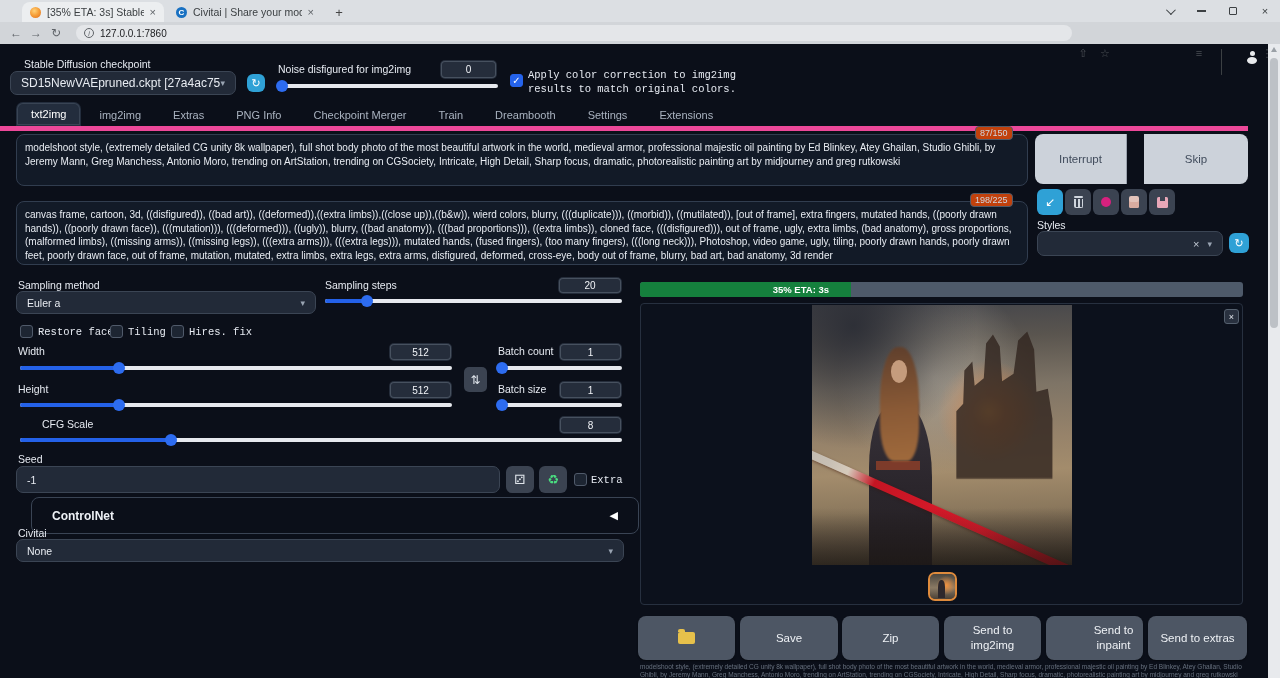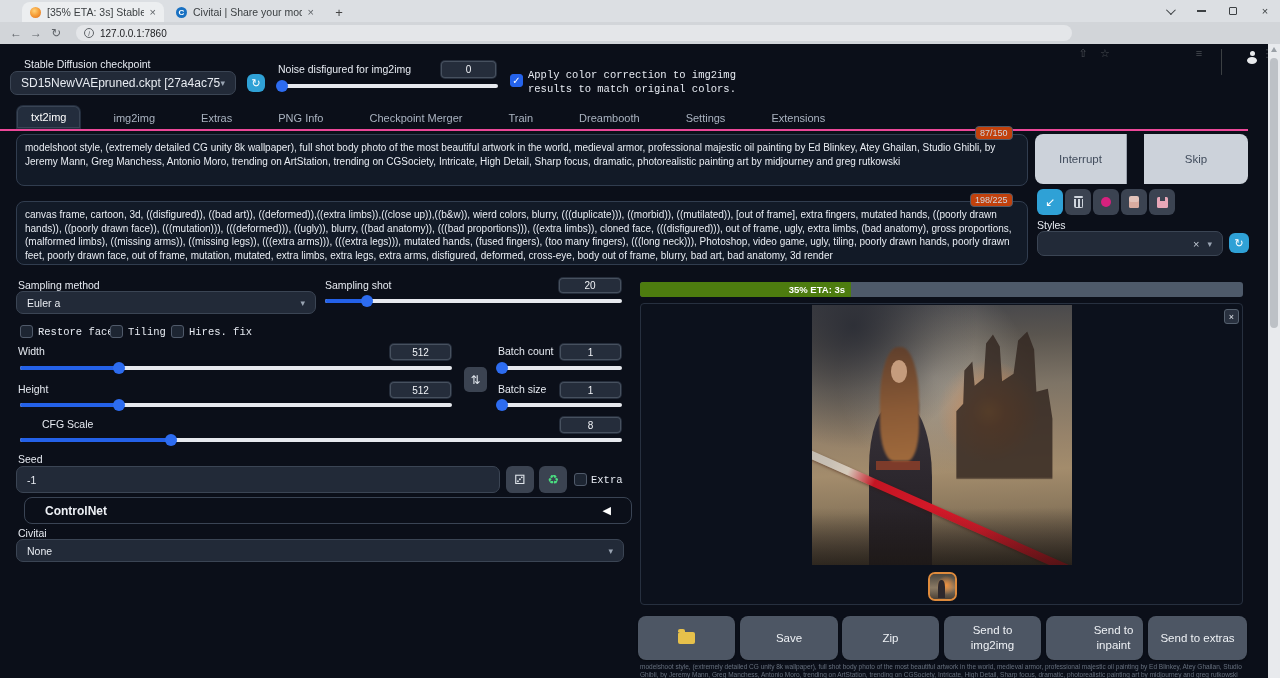--- a/index.html
+++ b/index.html
@@ -47,40 +47,40 @@
   .slider { position:absolute; height:4px; background:#e7e9ee; border-radius:3px; }
   .slider .fill { position:relative; height:100%; background:#2461e8; border-radius:3px; min-width:2px; }
   .slider .knob { position:absolute; right:-6px; top:50%; transform:translateY(-50%); width:12px; height:12px; border-radius:50%; background:#2d6cf0; }
   .dropdown { position:absolute; background:#222a38; border:1px solid #3b4554; border-radius:7px; color:#e8ecf2; font-size:10.5px; display:flex; align-items:center; padding:0 10px; }
   .dropdown .caret { margin-left:auto; color:#9aa4b2; font-size:9px; }
   .cbx { position:absolute; width:13px; height:13px; border-radius:3px; background:#1d2532; border:1px solid #505a6a; }
   .cbx.checked { background:#2563eb; border-color:#2563eb; color:#fff; font-size:10px; line-height:12px; text-align:center; }
   .cbxlbl { position:absolute; font-size:10.5px; color:#e6eaf1;font-family:Liberation Mono, monospace; }
   .textbox { position:absolute; background:#121a27; border:1px solid #313d4f; border-radius:8px; color:#e8ecf2; font-size:10px; line-height:13.5px; padding:6px 8px; overflow:hidden; }
   .counter { position:absolute; background:#c2410c; border:1px solid #505a68; border-radius:4px; color:#cfd6e0; font-size:9px; padding:1px 4px; z-index:5; }
-  .navtabs { position:absolute; left:0; top:107px; width:1248px; height:24px; border-bottom:2px solid #ec4899; display:flex; align-items:flex-end; padding-left:16px; gap:18px; }
+  .navtabs { position:absolute; left:0; top:107px; width:1248px; height:24px; border-bottom:5px solid #ec4899; display:flex; align-items:flex-end; padding-left:16px; gap:4px; }
   .navtab { font-size:11px; color:#aab3c0; padding:5px 14px; }
   .navtab.active { background:#232d3d; border:1px solid #38445600; box-shadow:inset 0 0 0 1px #394454; border-radius:7px 7px 0 0; color:#fff; }
   .btn-light { position:absolute; background:#ccd2da; color:#414c5c; font-size:11.5px; font-weight:500; display:flex; align-items:center; justify-content:center; }
   .btn-sm { position:absolute; width:26px; height:26px; border-radius:6px; background:#3b4351; display:flex; align-items:center; justify-content:center; }
   .btn-blue { background:#2fa1d6; }
   .btn-out { position:absolute; height:44px; background:#4d5664; border-radius:8px; color:#eef1f5; font-size:11.5px; line-height:15px; display:flex; align-items:center; justify-content:center; text-align:center; padding:0 6px; box-shadow:0 1px 2px rgba(0,0,0,.4); }
   .progress { position:absolute; left:640px; top:282px; width:603px; height:15px; background:#4e5a6a; border-radius:3px; overflow:hidden; }
-  .progress .pfill { height:100%; background:#4d7c0f; display:flex; align-items:center; justify-content:flex-end; color:#fff; font-size:9.5px; font-weight:bold; padding-right:6px; white-space:nowrap; }
+  .progress .pfill { height:100%; background:#15803d; display:flex; align-items:center; justify-content:flex-end; color:#fff; font-size:9.5px; font-weight:bold; padding-right:22px; white-space:nowrap; }
   .panel { position:absolute; left:640px; top:303px; width:603px; height:302px; border:1px solid #27303f; border-radius:4px; background:#0c111c; }
   .trash-ico { width:11px; height:12px; position:relative; }
   .trash-ico::before { content:""; position:absolute; top:0; left:1px; right:1px; height:2px; background:#cfd5dd; border-radius:1px; }
   .trash-ico::after { content:""; position:absolute; top:3px; left:1px; right:1px; bottom:0; background:repeating-linear-gradient(90deg,#cfd5dd 0 1.5px,transparent 1.5px 3.5px); border:1px solid #cfd5dd; border-top:none; border-radius:0 0 2px 2px; }
   .circ-magenta { width:10px; height:10px; border-radius:50%; background:#d6217e; }
   .card-ico { width:10px; height:12px; border-radius:2px; background:#e3c3ba; box-shadow:inset 0 -6px 0 #d9aca0; }
   .save-ico { width:11px; height:11px; background:#e8a7b8; border-radius:1.5px; position:relative; }
   .save-ico::before { content:""; position:absolute; top:0; left:3px; width:5px; height:4px; background:#3b4351; }
   .folder-ico { width:17px; height:12px; background:#e7c14b; border-radius:2px; position:relative; }
   .folder-ico::before { content:""; position:absolute; top:-3px; left:0; width:7px; height:3px; background:#e7c14b; border-radius:2px 2px 0 0; }
-  .accordion { position:absolute; left:24px; top:497px; width:608px; height:27px; border:1px solid #3a4454; border-radius:8px; display:flex; align-items:center; color:#eef1f6; font-size:12px; font-weight:600; padding:0 20px; }
+  .accordion { position:absolute; left:31px; top:497px; width:608px; height:37px; border:1px solid #3a4454; border-radius:8px; display:flex; align-items:center; color:#eef1f6; font-size:12px; font-weight:600; padding:0 20px; }
   .accordion .arr { margin-left:auto; font-size:11px; color:#fff; }
   .seedbtn { position:absolute; width:28px; height:27px; background:#3b4351; border-radius:6px; display:flex; align-items:center; justify-content:center; font-size:13px; color:#dfe4ea; }
   .thumb-sel { position:absolute; left:928px; top:572px; width:29px; height:29px; border-radius:7px; border:2px solid #df8b3c; overflow:hidden; background:#5c4a3a; }
   .swapbtn { position:absolute; left:464px; top:367px; width:23px; height:25px; background:#3b4351; border-radius:5px; color:#e3e8ee; font-size:12px; display:flex; align-items:center; justify-content:center; }
   .infotext { position:absolute; left:640px; top:663px; width:603px; height:15px; overflow:hidden; font-size:6.5px; line-height:7.5px; color:#76808f; opacity:.85; }
 
   
   .artwork { position:absolute; left:812px; top:305px; width:260px; height:260px; overflow:hidden;
     background:
       radial-gradient(circle at 16% 8%, rgba(44,46,54,.95) 0%, rgba(44,46,54,0) 38%),
@@ -212,21 +212,21 @@
     <span class="caret" style="margin-left:8px;">▾</span>
   </div>
   <div class="btn-sm btn-blue" style="left:1229px; top:233px; width:20px; height:20px; font-size:11px; color:#fff;">↻</div>
 
   <div class="lbl" style="left:18px; top:279px;">Sampling method</div>
   <div class="dropdown" style="left:16px; top:291px; width:300px; height:23px;">
     <span>Euler a</span>
     <span class="caret">▾</span>
   </div>
 
-  <div class="lbl" style="left:325px; top:279px;">Sampling shot</div>
+  <div class="lbl" style="left:325px; top:279px;">Sampling steps</div>
   <div class="numbox" style="left:558px; top:277px; width:64px; height:17px;">20</div>
   <div class="slider" style="left:325px; top:299px; width:297px;">
     <div class="fill" style="width: 14%;">
         <span class="knob"></span>
       </div>
   </div>
 
   <div class="cbx" style="left:20px; top:325px;"></div>
   <div class="cbxlbl" style="left:38px; top:326px;">Restore faces</div>
   <div class="cbx" style="left:110px; top:325px;"></div>

